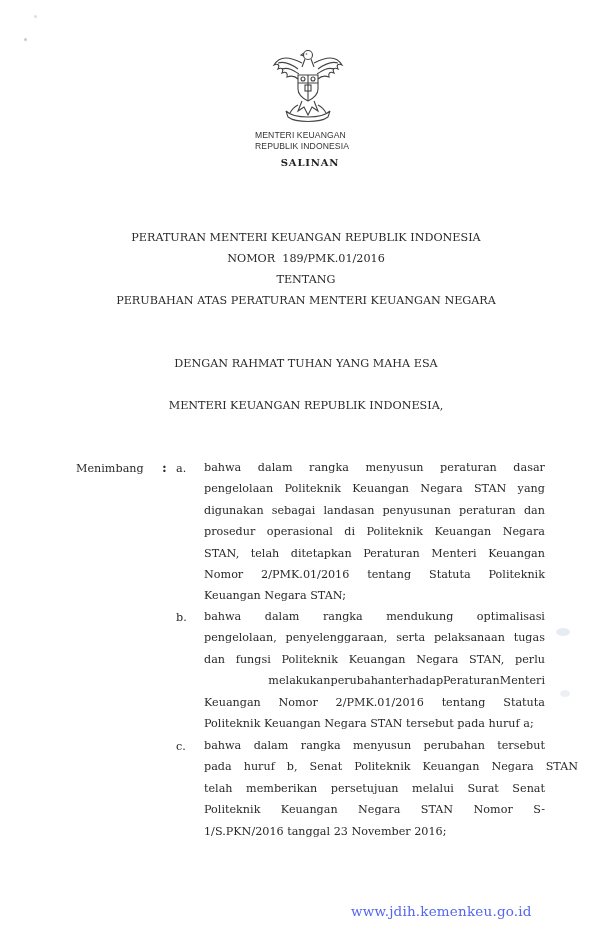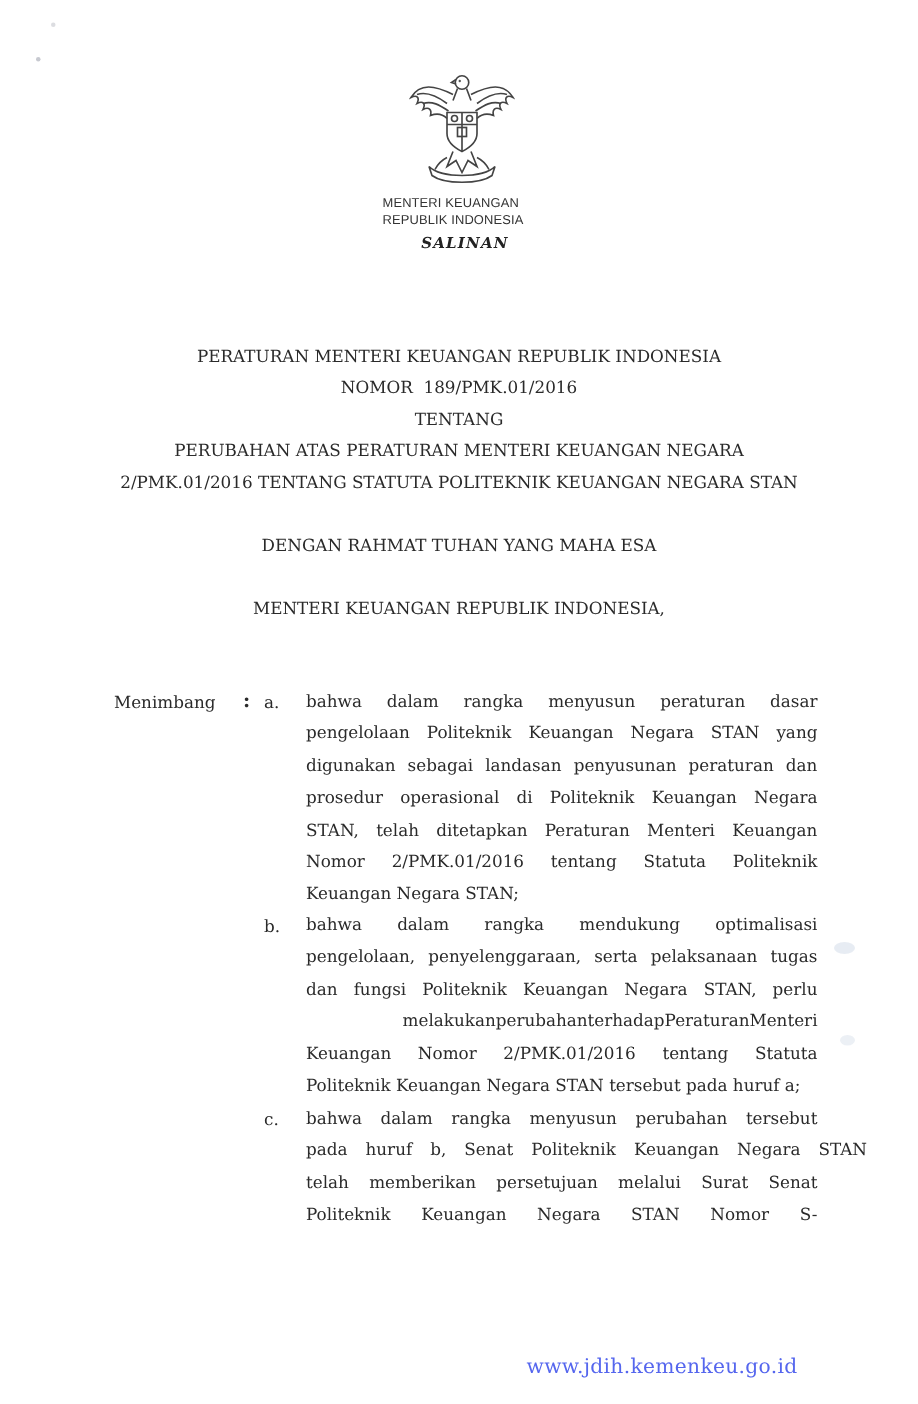--- a/index.html
+++ b/index.html
@@ -9,21 +9,21 @@
 
     .speck { position: absolute; border-radius: 50%; background: #b9bcc4; }
 
     .emblem { position: absolute; left: 268px; top: 45px; width: 80px; height: 80px; }
 
     .org { position: absolute; left: 255px; top: 130px; width: 110px;
            font-family: "Liberation Sans", "DejaVu Sans", sans-serif; font-size: 8.6px;
            line-height: 10.5px; color: #333; letter-spacing: 0.1px; }
     .salinan { position: absolute; left: 270px; top: 157px; width: 80px; text-align: center;
                font-family: "DejaVu Serif", serif; font-weight: bold; font-size: 10px;
-               letter-spacing: 0.8px; color: #222; font-style: italic; }
+               letter-spacing: 0.8px; color: #222; }
 
     .center-line { position: absolute; left: 0; width: 612px; text-align: center;
                    font-size: 11.2px; color: #2a2a2a; white-space: nowrap; }
 
     .menimbang-label { position: absolute; left: 76px; top: 462px; font-size: 11.2px; }
     .colon { position: absolute; left: 162px; top: 460px; font-size: 13px; font-weight: bold; }
 
     .item-letter { position: absolute; left: 176px; font-size: 11.2px; }
     .item-text { position: absolute; left: 204px; width: 341px; font-size: 11.2px;
                  line-height: 21.4px; text-align: justify; }
@@ -79,21 +79,20 @@
   <div class="org">
     <div>MENTERI KEUANGAN</div>
     <div>REPUBLIK INDONESIA</div>
   </div>
   <div class="salinan">SALINAN</div>
 
   <div class="center-line" style="top:231px">PERATURAN MENTERI KEUANGAN REPUBLIK INDONESIA</div>
   <div class="center-line" style="top:252px;white-space:pre">NOMOR  189/PMK.01/2016</div>
   <div class="center-line" style="top:273px">TENTANG</div>
   <div class="center-line" style="top:294px">PERUBAHAN ATAS PERATURAN MENTERI KEUANGAN NEGARA</div>
-  <div class="center-line" style="top:315px">2/PMK.01/2016 TENTANG STATUTA POLITEKNIK KEUANGAN NEGARA STAN</div>
 
   <div class="center-line" style="top:357px">DENGAN RAHMAT TUHAN YANG MAHA ESA</div>
   <div class="center-line" style="top:399px">MENTERI KEUANGAN REPUBLIK INDONESIA,</div>
 
   <div class="menimbang-label">Menimbang</div>
   <div class="colon">:</div>
 
   <div class="item-letter" style="top:462px">a.</div>
   <div class="item-text" style="top:457px">
     <span class="ln" style="display: flex; justify-content: space-between;">
@@ -217,16 +216,17 @@
         <span class="w">Senat</span>
       </span>
     <span class="ln" style="display: flex; justify-content: space-between;">
         <span class="w">Politeknik</span>
         <span class="w">Keuangan</span>
         <span class="w">Negara</span>
         <span class="w">STAN</span>
         <span class="w">Nomor</span>
         <span class="w">S-</span>
       </span>
+    <span class="ln last">1/S.PKN/2016 tanggal 23 November 2016;</span>
   </div>
 
   <a class="footer-link">www.jdih.kemenkeu.go.id</a>
 </div>
 
 </body></html>

